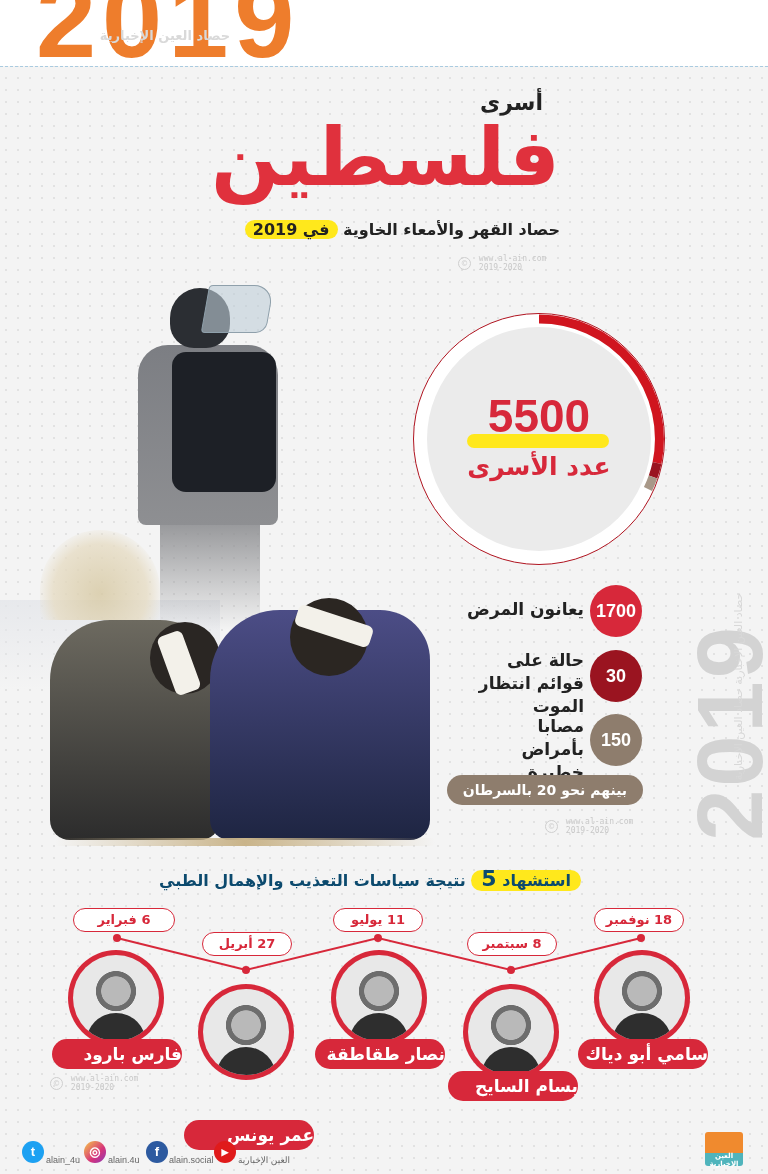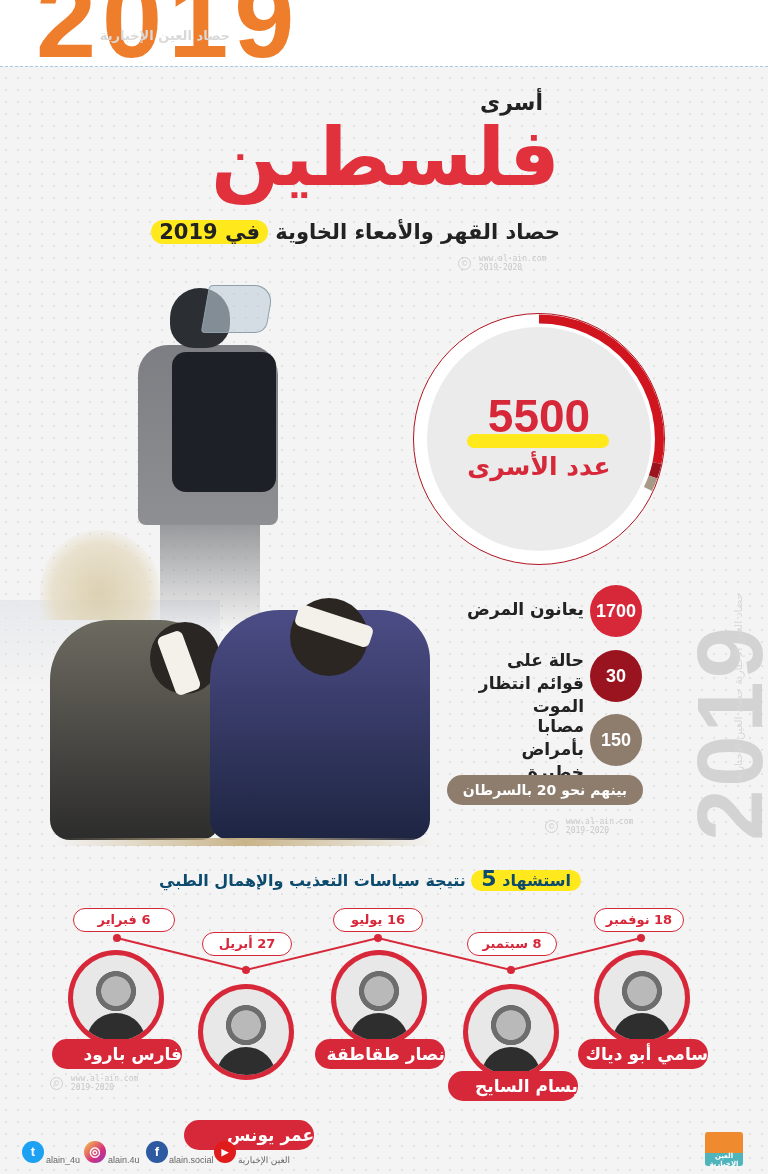--- a/index.html
+++ b/index.html
@@ -37,21 +37,21 @@
   .pre-title {
     right: 225px; top: 90px; font-size: 22px; font-weight: bold; color: #222;
     direction: rtl;
   }
   .main-title {
     right: 208px; top: 118px; font-size: 80px; font-weight: 900;
     color: #e0313d; direction: rtl; line-height: 1; letter-spacing: -1px;
     font-family: "DejaVu Sans", sans-serif;
   }
   .subtitle {
-    right: 208px; top: 220px; font-size: 21px; font-weight: bold; color: #222;
+    right: 208px; top: 220px; font-size: 16px; font-weight: bold; color: #222;
     direction: rtl; white-space: nowrap;
   }
   .subtitle .hl {
     background: #ffe81c; border-radius: 14px; padding: 0 8px;
   }
   .watermark {
     font-family: "DejaVu Sans Mono", monospace; font-size: 8px; color: #c8c8c8;
     line-height: 1.1;
   }
   .wm-circle {
@@ -273,21 +273,21 @@
     <div class="person-photo"></div>
   </div>
 <div class="abs name-pill" style="left:578px; top:1039px; width:130px;">سامي أبو دياك</div>
 
 <div class="abs date-pill" style="left:467px; top:932px; width:90px;">8 سبتمبر</div>
 <div class="abs person-ring" style="left:463px; top:984px;">
     <div class="person-photo"></div>
   </div>
 <div class="abs name-pill" style="left:448px; top:1071px; width:130px;">بسام السايح</div>
 
-<div class="abs date-pill" style="left:333px; top:908px; width:90px;">16 يوليو</div>
+<div class="abs date-pill" style="left:333px; top:908px; width:90px;">11 يوليو</div>
 <div class="abs person-ring" style="left:331px; top:950px;">
     <div class="person-photo"></div>
   </div>
 <div class="abs name-pill" style="left:315px; top:1039px; width:130px;">نصار طقاطقة</div>
 
 <div class="abs date-pill" style="left:202px; top:932px; width:90px;">27 أبريل</div>
 <div class="abs person-ring" style="left:198px; top:984px;">
     <div class="person-photo"></div>
   </div>
 <div class="abs name-pill" style="left:184px; top:1120px; width:130px;">عمر يونس</div>

